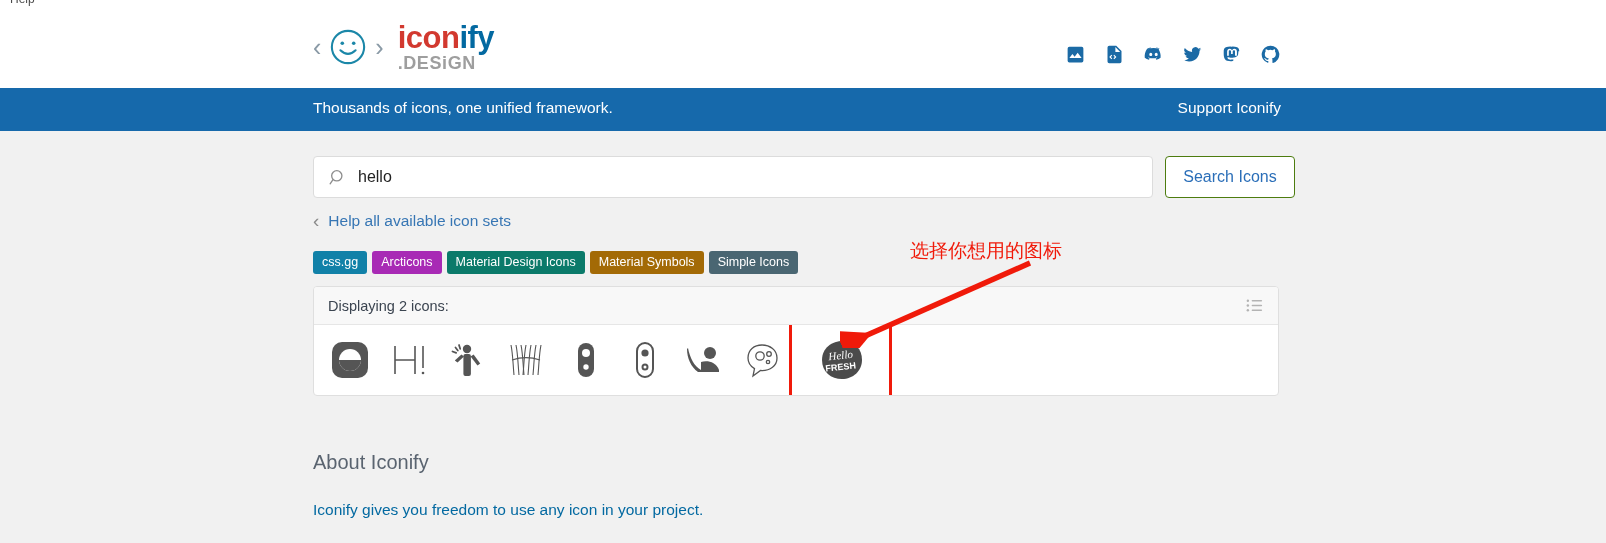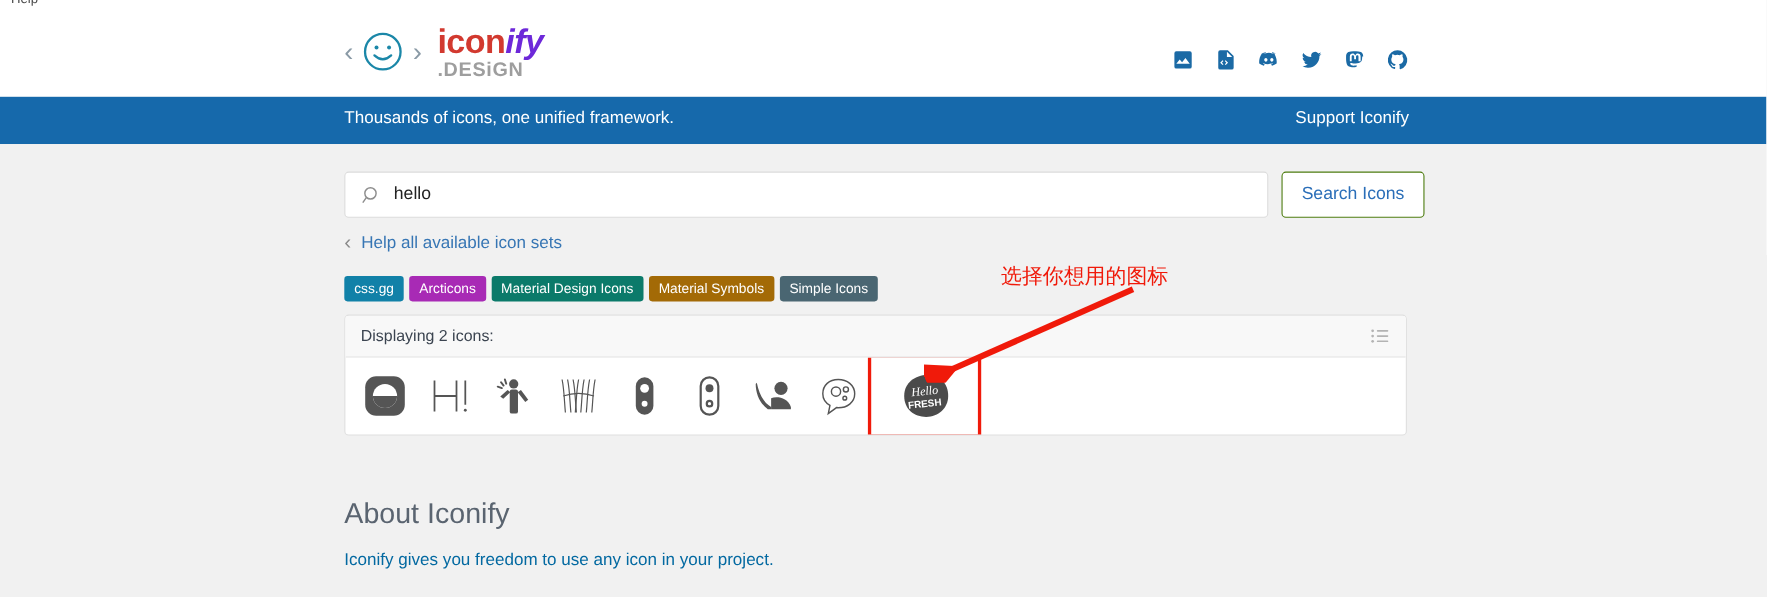--- a/index.html
+++ b/index.html
@@ -32,21 +32,21 @@
   .logo-wrap {
     position:absolute; left:313px; top:12px;
     display:flex; align-items:center; gap:8px;
     text-decoration:none;
   }
   .logo-bracket { color:#8a9aa6; font-size:25px; line-height:1; font-weight:300;}
   .logo-smiley { width:38px; height:38px; display:block; }
   .logo-text { display:flex; flex-direction:column; line-height:1; margin-left:6px;}
   .logo-main { font-size:31px; font-weight:700; letter-spacing:-0.5px; }
   .logo-icon-part { color:#d2392f; }
-  .logo-ify-part { color:#6d28d9;font-style:italic; }
+  .logo-ify-part { color:#0369a1; }
   .logo-sub { font-size:18px; font-weight:700; color:#9e9e9e; letter-spacing:0.6px; margin-top:1px;}
 
   .social-row {
     position:absolute; right:325px; top:34px;
     display:flex; align-items:center; gap:18px;
   }
   .social-link { display:block; width:21px; height:21px; color:#1b6aa5; }
   .social-link svg { display:block; width:21px; height:21px; fill:currentColor; }
 
   
@@ -154,21 +154,21 @@
     font-family:"Liberation Sans", sans-serif;
   }
   .annotation-arrow {
     position:absolute; left:840px; top:258px;
     width:240px; height:90px; pointer-events:none;
   }
 
   
   .about-title {
     position:absolute; left:313px; top:320px;
-    font-size:26px; color:#5a6470; font-weight:400;
+    font-size:20px; color:#5a6470; font-weight:400;
   }
   .about-body {
     position:absolute; left:313px; top:370px;
     font-size:15.5px; color:#0369a1;
   }
 </style>
 </head>
 <body>
 
 <div id="page">

